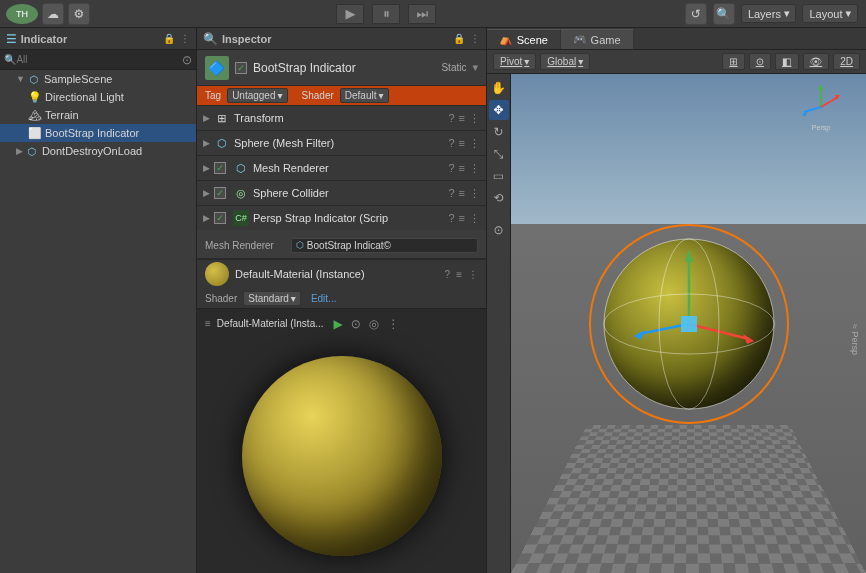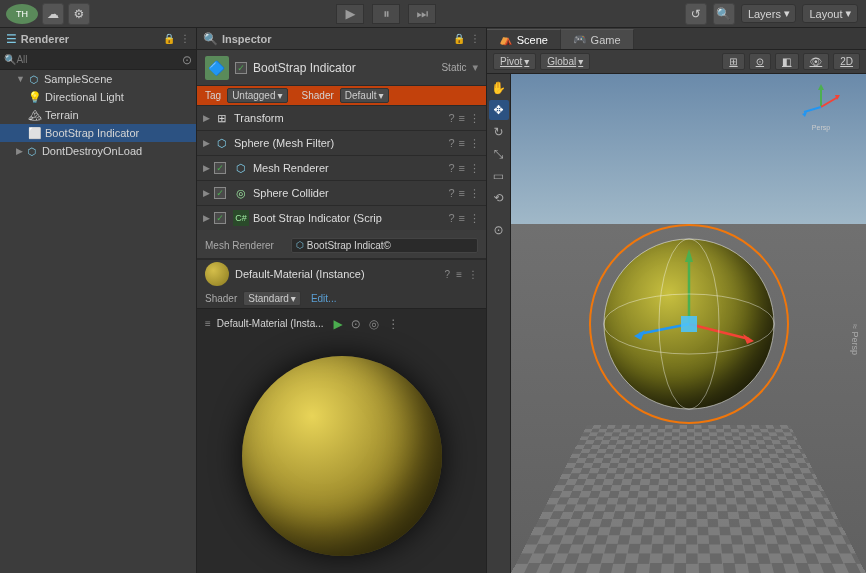--- a/index.html
+++ b/index.html
@@ -114,21 +114,21 @@
       <span>▾</span>
     </div>
   </div>
 </div>
 
 <div class="top-main">
 
   <div class="hierarchy-panel">
     <div class="panel-header">
       <span style="font-size:12px; color:#7ec8e3;">☰</span>
-      <span class="panel-title">Renderer</span>
+      <span class="panel-title">Indicator</span>
       <span class="panel-icon-sm">🔒</span>
       <span class="panel-icon-sm">⋮</span>
     </div>
     <div class="search-bar">
       <span style="color:#888; font-size:10px;">🔍</span>
       <input class="search-input" type="text" placeholder="All" style="">
       <span style="color:#888; font-size:12px;">⊙</span>
     </div>
 
     <div class="hierarchy-item indent-1">
@@ -238,21 +238,21 @@
             <span>⋮</span>
           </div>
         </div>
       </div>
 
       <div class="component">
         <div class="component-header">
           <span class="comp-arrow">▶</span>
           <div class="checkbox checked" style="margin-right:3px;"></div>
           <span class="comp-icon" style="color:#9de8a0; font-size:9px; background:#2a4a2a; padding:1px 2px;">C#</span>
-          <span class="comp-name">Boot Strap Indicator (Scrip</span>
+          <span class="comp-name">Persp Strap Indicator (Scrip</span>
           <div class="comp-actions">
             <span>?</span>
             <span>≡</span>
             <span>⋮</span>
           </div>
         </div>
         <div class="comp-content">
           <div style="display:flex; align-items:center; gap:6px; height:18px; margin-top:2px;">
             <span style="color:#aaa; font-size:10px; width:80px;">Mesh Renderer</span>
             <div style="flex:1; background:#2a2a2a; border:1px solid #444; border-radius:2px; padding:1px 4px; display:flex; align-items:center; gap:3px;">

